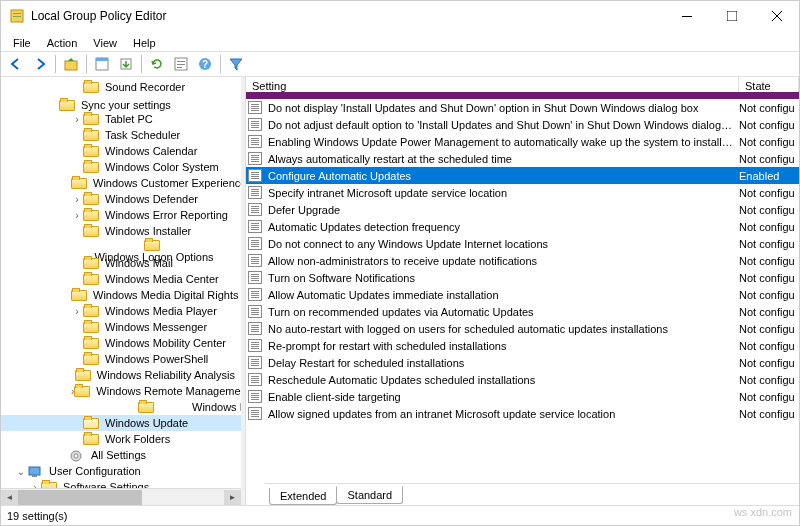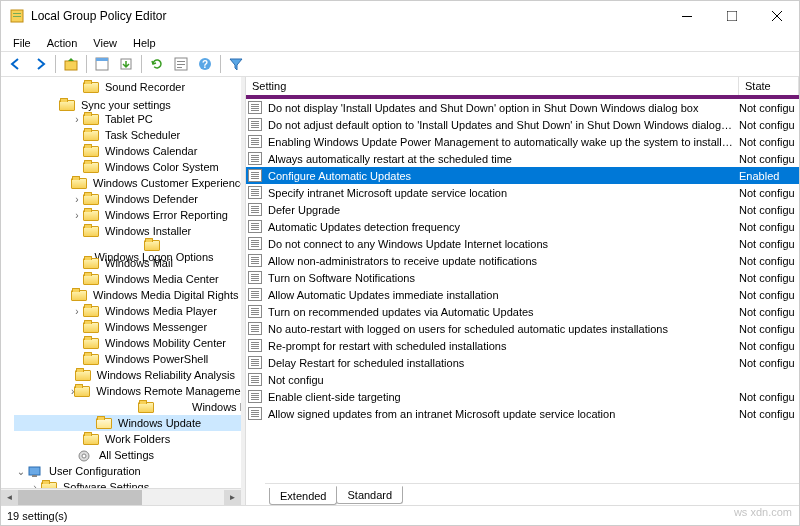--- a/index.html
+++ b/index.html
@@ -12,33 +12,33 @@
 .menubar { height: 20px; display: flex; align-items: flex-end; padding: 0 4px; background: #fff; }
 .menubar .mitem { padding: 2px 8px; cursor: default; }
 .toolbar { height: 26px; display: flex; align-items: center; padding: 0 4px; gap: 2px; border-top: 1px solid #e0e0e0; border-bottom: 1px solid #e0e0e0; background: #fff; }
 .tbtn { width: 22px; height: 22px; display: flex; align-items: center; justify-content: center; }
 .tsep { width: 1px; height: 18px; background: #c0c0c0; margin: 0 2px; }
 .content { flex: 1; display: flex; overflow: hidden; }
 .splitter { width: 4px; background: #f0f0f0; cursor: ew-resize; }
 .leftpane { width: 240px; overflow: hidden; display: flex; flex-direction: column; }
 .tree { flex: 1; overflow-y: auto; overflow-x: hidden; padding: 2px 0; }
 .tnode { display: flex; align-items: center; height: 16px; white-space: nowrap; padding-right: 4px; }
-.tnode.selected { background: #cce8ff; margin-left: 13px; }
+.tnode.selected { background: #cce8ff; }
 .ttoggle { width: 12px; text-align: center; color: #666; font-size: 10px; cursor: pointer; }
 .ticon2 { width: 16px; height: 13px; flex-shrink: 0; display: inline-block; margin-right: 4px; }
 .folder-icon { background: linear-gradient(#fff3b0, #f7d158); border: 1px solid #d4a017; border-radius: 1px; height: 11px; margin-top: 1px; position: relative; }
 .folder-icon::before { content: ''; position: absolute; top: -3px; left: 0; width: 6px; height: 3px; background: #f7d158; border: 1px solid #d4a017; border-bottom: none; border-radius: 1px 1px 0 0; }
 .folder-sel { background: linear-gradient(#fff9d6, #ffe68c); }
 .tlabel { padding: 0 2px; }
 .hscroll { height: 17px; background: #f0f0f0; border-top: 1px solid #ddd; display: flex; align-items: center; }
 .hscroll .sbtn { width: 17px; height: 15px; background: #dadada; display: flex; align-items: center; justify-content: center; font-size: 8px; color: #555; }
 .hscroll .strack { flex: 1; height: 15px; position: relative; }
 .hscroll .sthumb { position: absolute; left: 0; width: 60%; height: 15px; background: #c2c2c2; }
 .rightpane { flex: 1; display: flex; flex-direction: column; overflow: hidden; border-left: 1px solid #ddd; }
-.listhdr { display: flex; height: 22px; background: #fff; border-bottom: 4px solid #701a75; }
+.listhdr { display: flex; height: 22px; background: #fff; border-bottom: 7px solid #701a75; }
 .listhdr .col { padding: 3px 6px; border-right: 1px solid #e0e0e0; }
 .col-setting { flex: 1; }
 .col-state { width: 60px; text-align: left; }
 .listbody { flex: 1; overflow-y: auto; overflow-x: hidden; }
 .lrow { display: flex; align-items: center; height: 17px; white-space: nowrap; }
 .lrow.selected { background: #0078d7; color: #fff; }
 .lrow .licon { width: 16px; height: 14px; margin: 0 4px 0 2px; flex-shrink: 0; }
 .lrow .lsetting { flex: 1; overflow: hidden; text-overflow: ellipsis; padding-right: 4px; }
 .lrow .lstate { width: 60px; overflow: hidden; }
 .policy-icon { display: inline-block; width: 14px; height: 13px; background: #fff; border: 1px solid #888; position: relative; }
@@ -260,21 +260,21 @@
         <div class="tnode selected" style="padding-left: 70px;">
           <span class="ttoggle"></span>
           <span class="ticon2 folder-icon folder-sel"></span>
           <span class="tlabel">Windows Update</span>
         </div>
         <div class="tnode" style="padding-left: 70px;">
           <span class="ttoggle"></span>
           <span class="ticon2 folder-icon"></span>
           <span class="tlabel">Work Folders</span>
         </div>
-        <div class="tnode" style="padding-left: 56px; margin-left: 8px;">
+        <div class="tnode" style="padding-left: 56px;">
           <span class="ttoggle"></span>
           <span class="ticon2">
             <svg width="16" height="14">
               <circle cx="7" cy="7" r="5" fill="#ddd" stroke="#888"></circle>
               <circle cx="7" cy="7" r="2" fill="#fff" stroke="#888"></circle>
             </svg>
           </span>
           <span class="tlabel">All Settings</span>
         </div>
         <div class="tnode" style="padding-left: 14px;">
@@ -383,20 +383,21 @@
           <span class="lsetting">Re-prompt for restart with scheduled installations</span>
           <span class="lstate">Not configu</span>
         </div>
         <div class="lrow">
           <span class="licon"><span class="policy-icon"></span></span>
           <span class="lsetting">Delay Restart for scheduled installations</span>
           <span class="lstate">Not configu</span>
         </div>
         <div class="lrow">
           <span class="licon"><span class="policy-icon"></span></span>
+          <span class="lsetting">Reschedule Automatic Updates scheduled installations</span>
           <span class="lstate">Not configu</span>
         </div>
         <div class="lrow">
           <span class="licon"><span class="policy-icon"></span></span>
           <span class="lsetting">Enable client-side targeting</span>
           <span class="lstate">Not configu</span>
         </div>
         <div class="lrow">
           <span class="licon"><span class="policy-icon"></span></span>
           <span class="lsetting">Allow signed updates from an intranet Microsoft update service location</span>

